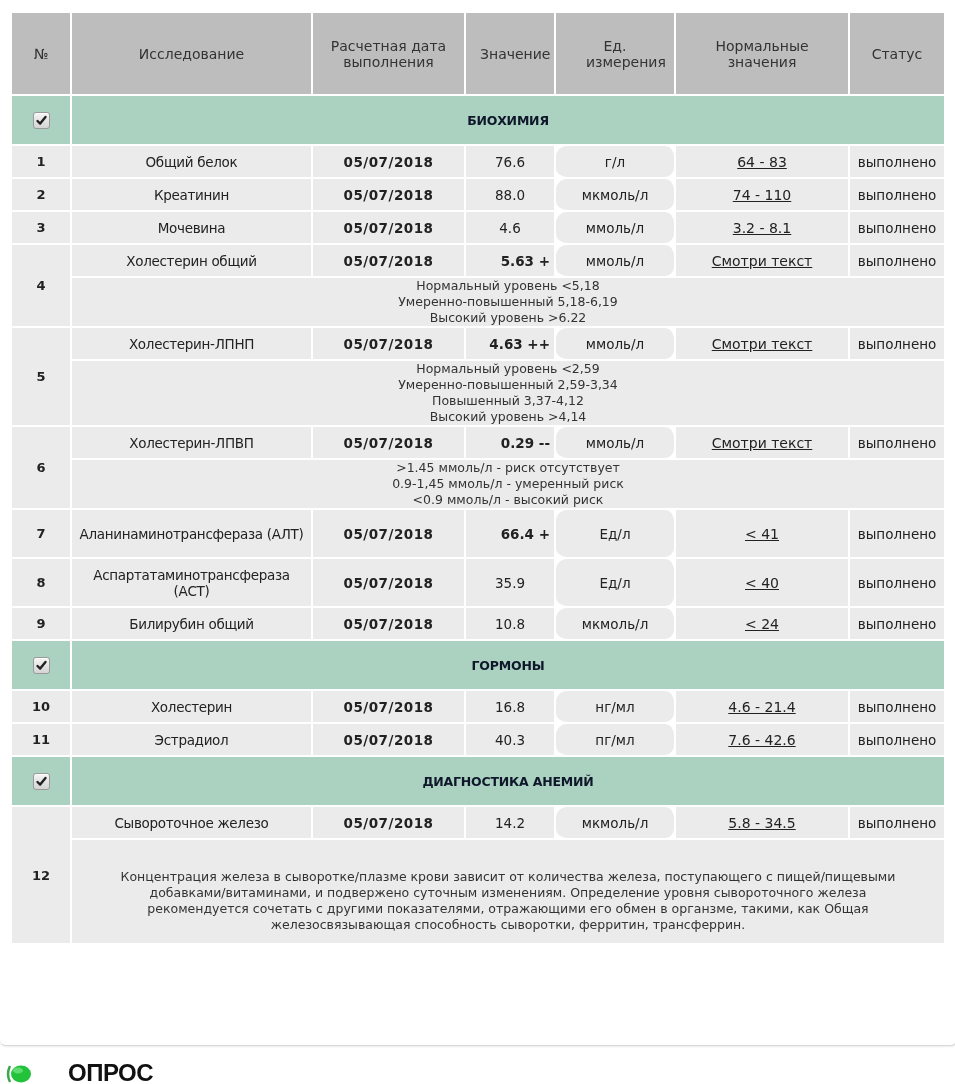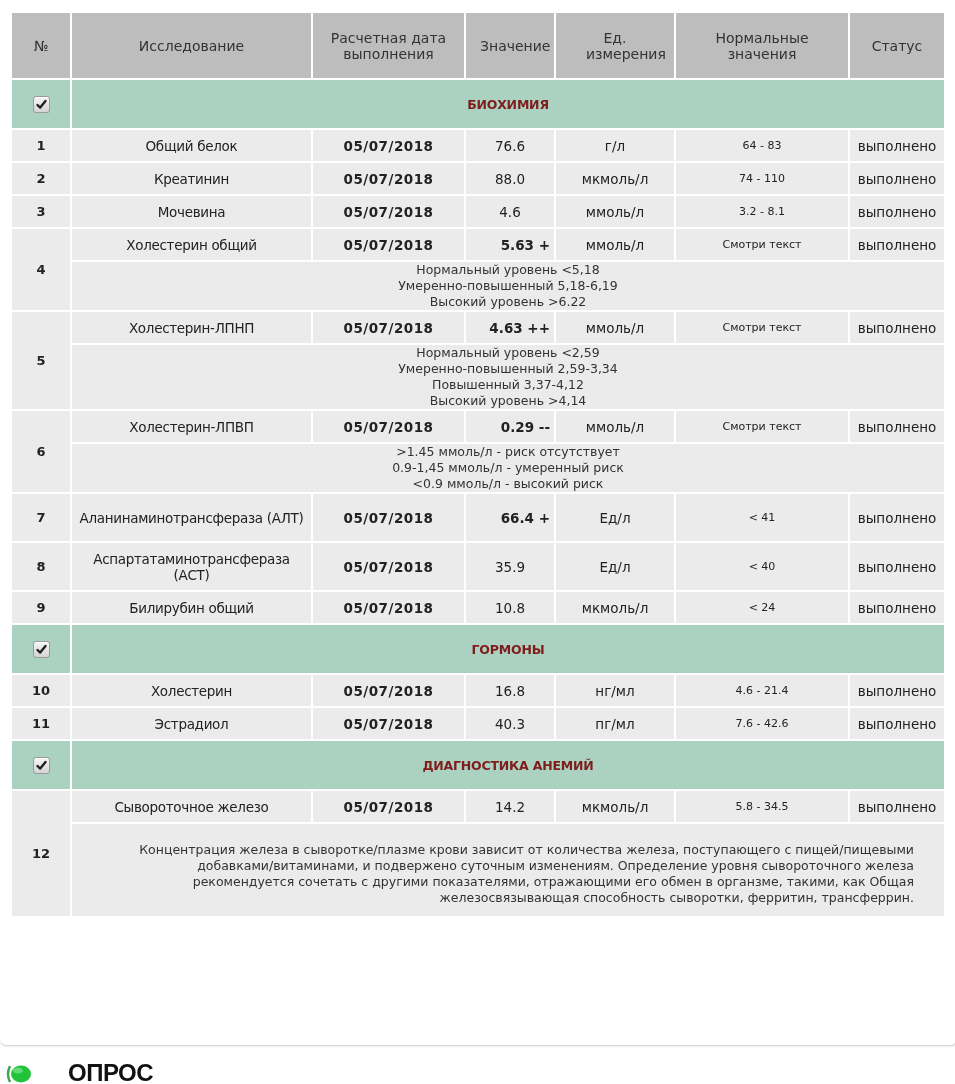--- a/index.html
+++ b/index.html
@@ -20,30 +20,30 @@
     table-layout: fixed; font-size: 13px;
   }
   table.results th, table.results td {
     border-right: 2px solid #ffffff; border-bottom: 2px solid #ffffff;
     text-align: center; vertical-align: middle; padding: 0 4px;
   }
   table.results th {
     background: #bdbdbd; color: #333; font-weight: normal;
     height: 49px; font-size: 14px; line-height: 16px;
   }
-  tr.group td { background: #abd1c0; height: 48px; font-size: 12.5px; font-weight: bold; color: #7f1d1d; letter-spacing: -0.2px; }
+  tr.group td { background: #abd1c0; height: 48px; font-size: 12.5px; font-weight: bold; color: #0f172a; letter-spacing: -0.2px; }
   tr.data td { background: #ebebeb; height: 31px; color: #222; }
   tr.data.tall td { height: 47px; }
   td.num { font-weight: bold; font-size: 13px; color: #222; }
   td.name { font-size: 13.5px; letter-spacing: -0.3px; line-height: 16px; }
   td.date { font-weight: bold; font-size: 13.5px; letter-spacing: 0.5px; }
   td.val { font-size: 13.5px; }
   td.val.flag { font-weight: bold; text-align: right; }
-  td.unit { font-size: 13.5px; }
-  td.norm { font-size: 11px; }
+  td.unit { font-size: 13.5px; border-radius: 11px; }
+  td.norm { font-size: 14px; text-decoration: underline; }
   td.status { font-size: 13.5px; }
   td.note { background: #ebebeb; font-size: 12.5px; line-height: 16px; color: #333; padding: 22px 30px 14px; margin-left: 40px; }
   td.note .line { display: block; }
   .chk {
     display: inline-block; width: 15px; height: 15px; border-radius: 3px;
     background: linear-gradient(#f6f6f6, #d4d4d4); border: 1px solid #9a9a9a;
     box-shadow: inset 0 1px 0 #fff; position: relative; vertical-align: middle;
   }
   .chk svg { position: absolute; left: 1px; top: 1px; }
   .section-head {
@@ -67,21 +67,21 @@
       <col style="width:153px">
       <col style="width:90px">
       <col style="width:120px">
       <col style="width:174px">
       <col style="width:96px">
     </colgroup>
     <thead>
       <tr>
         <th>№</th>
         <th>Исследование</th>
-        <th style="padding:8px 14px">Расчетная дата выполнения</th>
+        <th style="padding:16px 14px">Расчетная дата выполнения</th>
         <th style="padding:0 14px">Значение</th>
         <th style="padding:0 30px">Ед. измерения</th>
         <th style="padding:0 28px">Нормальные значения</th>
         <th>Статус</th>
       </tr>
     </thead>
     <tbody id="tbody">
         <tr class="group">
       <td>
         <span class="chk">
@@ -236,21 +236,21 @@
         <tr class="data">
       <td class="num" rowspan="2">12</td>
       <td class="name">Сывороточное железо</td>
       <td class="date">05/07/2018</td>
       <td class="val">14.2</td>
       <td class="unit">мкмоль/л</td>
       <td class="norm">5.8 - 34.5</td>
       <td class="status">выполнено</td>
     </tr>
         <tr>
-          <td class="note" colspan="6" style="padding: 18px 30px 10px; text-align: right;">
+          <td class="note" colspan="6" style="padding: 29px 30px 10px;">
             <span class="line">Концентрация железа в сыворотке/плазме крови зависит от количества железа, поступающего с пищей/пищевыми добавками/витаминами, и подвержено суточным изменениям. Определение уровня сывороточного железа рекомендуется сочетать с другими показателями, отражающими его обмен в органзме, такими, как Общая железосвязывающая способность сыворотки, ферритин, трансферрин.</span>
           </td>
         </tr>
       </tbody>
   </table>
 
 </div>
 
 <div class="section-head">
   <span class="section-icon">

